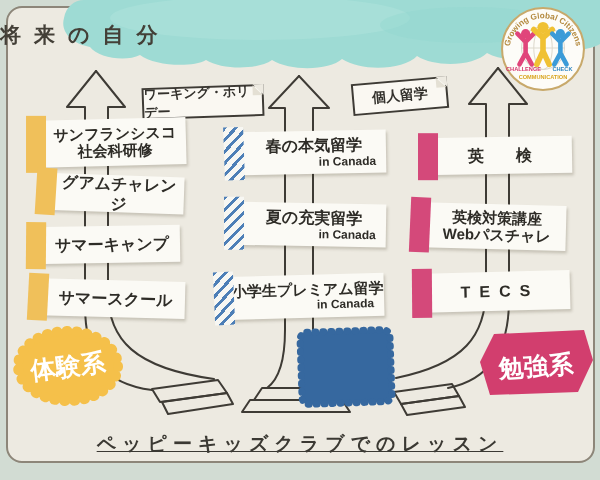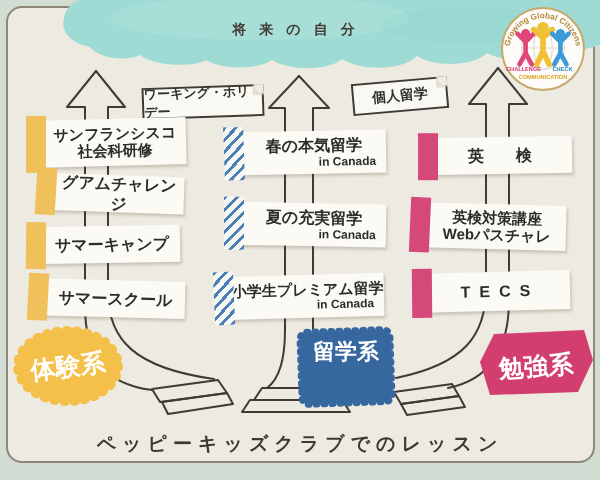--- a/index.html
+++ b/index.html
@@ -1,24 +1,24 @@
 <!DOCTYPE html>
 <html><head>
 <meta charset="utf-8">
 <style>
   html,body{margin:0;padding:0;}
   body{font-family:"Liberation Sans","DejaVu Sans",sans-serif;}
   .stage{position:relative;width:600px;height:480px;background:#d2dcd3;overflow:hidden;}
   .frame{position:absolute;left:6px;top:6px;width:585px;height:453px;background:#edeae1;
          border:2px solid #8d8679;border-radius:16px;}
   .layer{position:absolute;left:0;top:0;width:600px;height:480px;pointer-events:none;}
-  .page-title{position:absolute;left:0;top:21px;width:600px;text-align:center;
-         font-size:14px;font-weight:bold;letter-spacing:13px;color:#433f37;}
+  .page-title{position:absolute;left:0;top:21px;width:600px;
+         font-size:21px;font-weight:bold;letter-spacing:13px;color:#433f37;}
   .footer-text{position:absolute;left:0;top:431px;width:600px;text-align:center;
-         font-size:19px;font-weight:bold;letter-spacing:6px;color:#3b3933;}
+         font-size:19px;font-weight:bold;letter-spacing:6px;color:#3b3933;text-decoration:underline;}
   
   .lbl{position:absolute;background:#fbfaf5;box-shadow:1.5px 2.5px 3px rgba(70,60,35,.22);
        display:flex;align-items:center;justify-content:center;flex-direction:column;
        color:#2e2c27;font-weight:bold;}
   .lbl .bar{position:absolute;left:-2px;top:-5px;width:20px;height:calc(100% + 10px);}
   .bar-yellow{background:#f0c05a;transform:rotate(1.5deg);}
   .bar-stripe{background:repeating-linear-gradient(135deg,#4d7fb7 0 3px,#f7f7f3 3px 8px);transform:rotate(-1deg);}
   .bar-pink{background:#d4497a;transform:rotate(1deg);}
   .lbl .t1{font-size:16px;line-height:1.2;text-align:center;width:100%;padding-left:16px;box-sizing:border-box;}
   .lbl .t1.small{font-size:15px;}
@@ -164,19 +164,18 @@
   </div>
 
   <svg class="layer" viewBox="0 0 600 480">
     <ellipse cx="68" cy="366" rx="50" ry="35" fill="#f5c04a" stroke="#f5c04a" stroke-width="10" stroke-dasharray="1 9" stroke-linecap="round"></ellipse>
     <rect x="301" y="331" width="90" height="72" rx="7" fill="#36689f" stroke="#36689f" stroke-width="7" stroke-dasharray="1 7" stroke-linecap="round" transform="rotate(-2 346 367)"></rect>
     <polygon points="480,362 494,334 584,330 593,360 578,392 490,395" fill="#d23e6e"></polygon>
   </svg>
 
   <div class="badge-text" style="left:20px;top:350px;width:96px;font-size:25px;transform:rotate(-7deg)">体験系</div>
   <div class="badge-text" style="left:306px;top:338px;width:80px;font-size:22px;line-height:1.3">
-    <div>留学系</div>
   </div>
   <div class="badge-text" style="left:486px;top:350px;width:100px;font-size:25px;transform:rotate(-4deg)">勉強系</div>
 
   <div class="footer-text">ペッピーキッズクラブでのレッスン</div>
 
 </div>
 
 </body></html>

